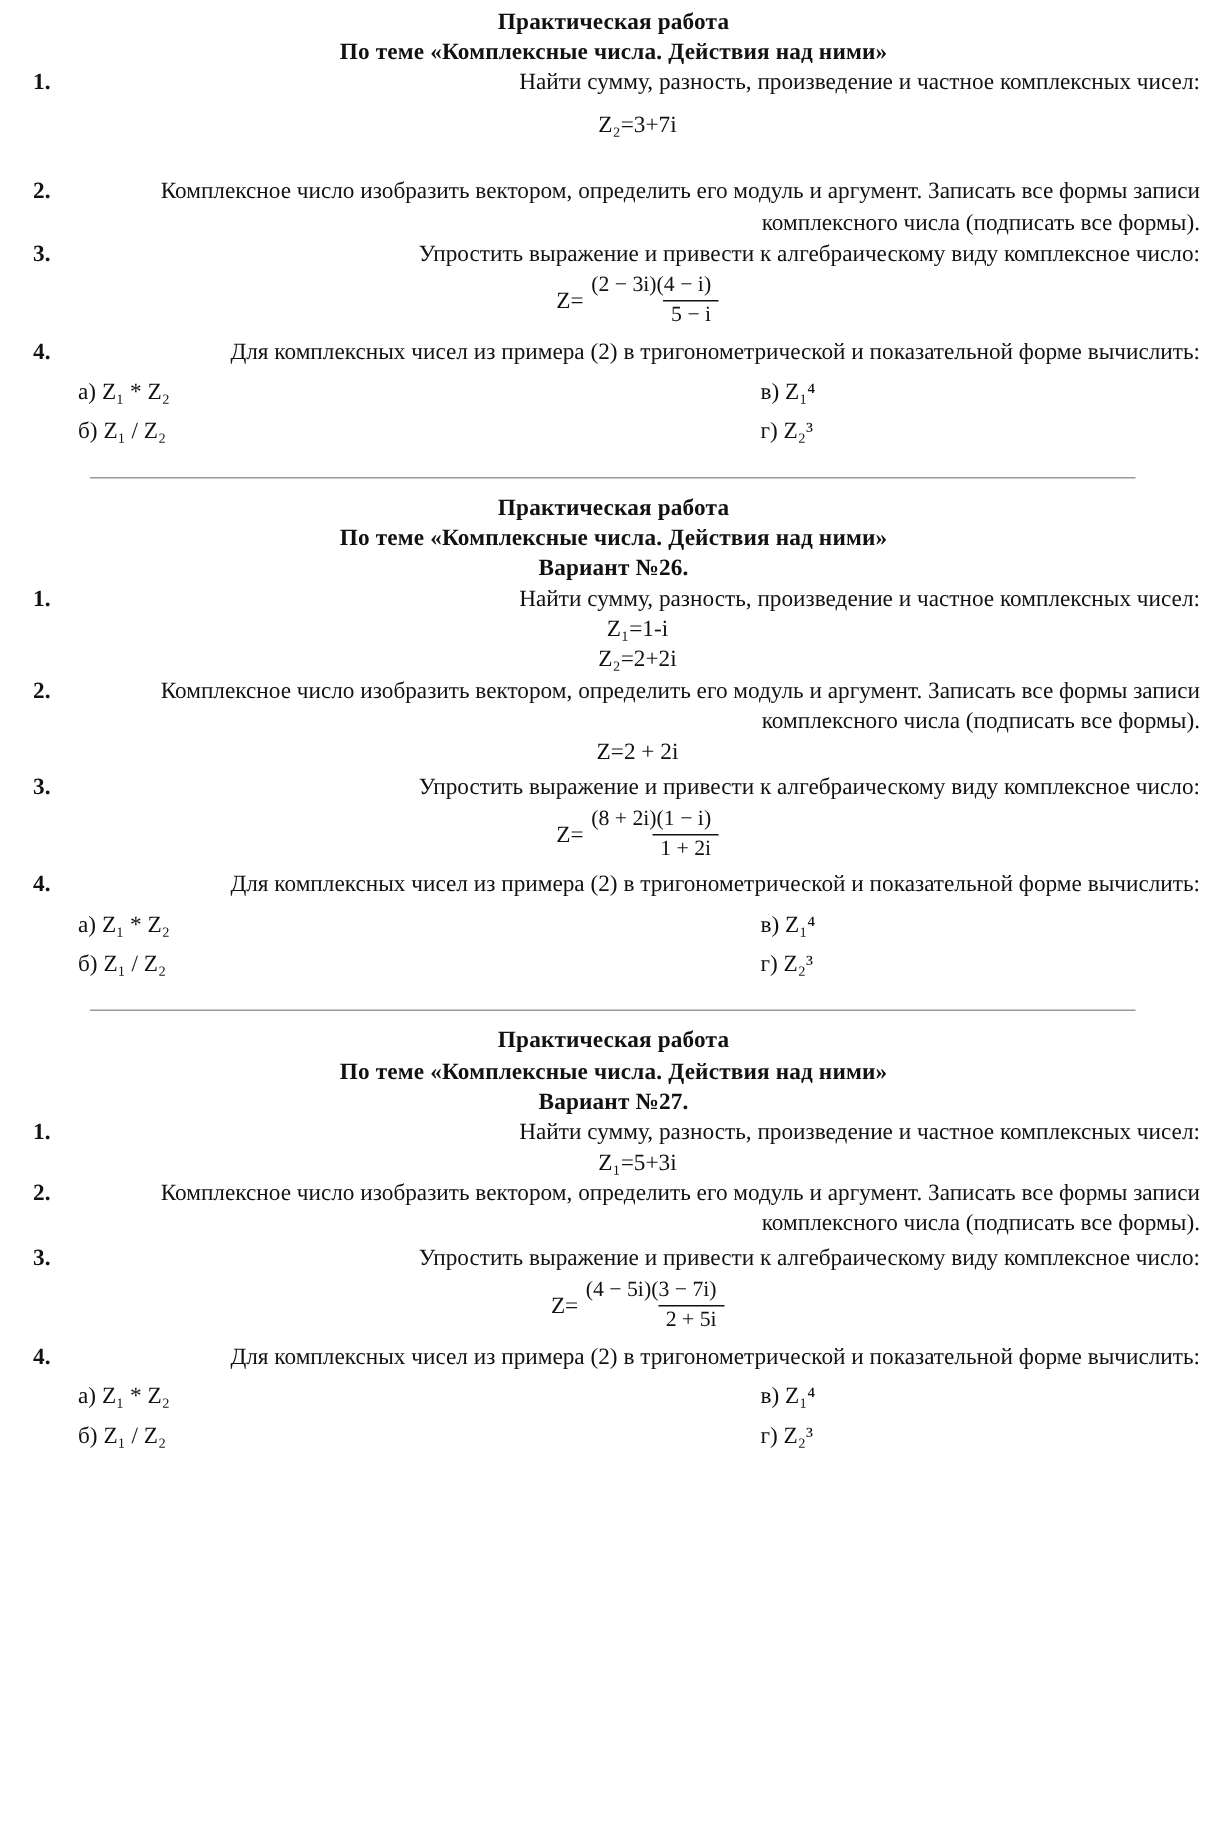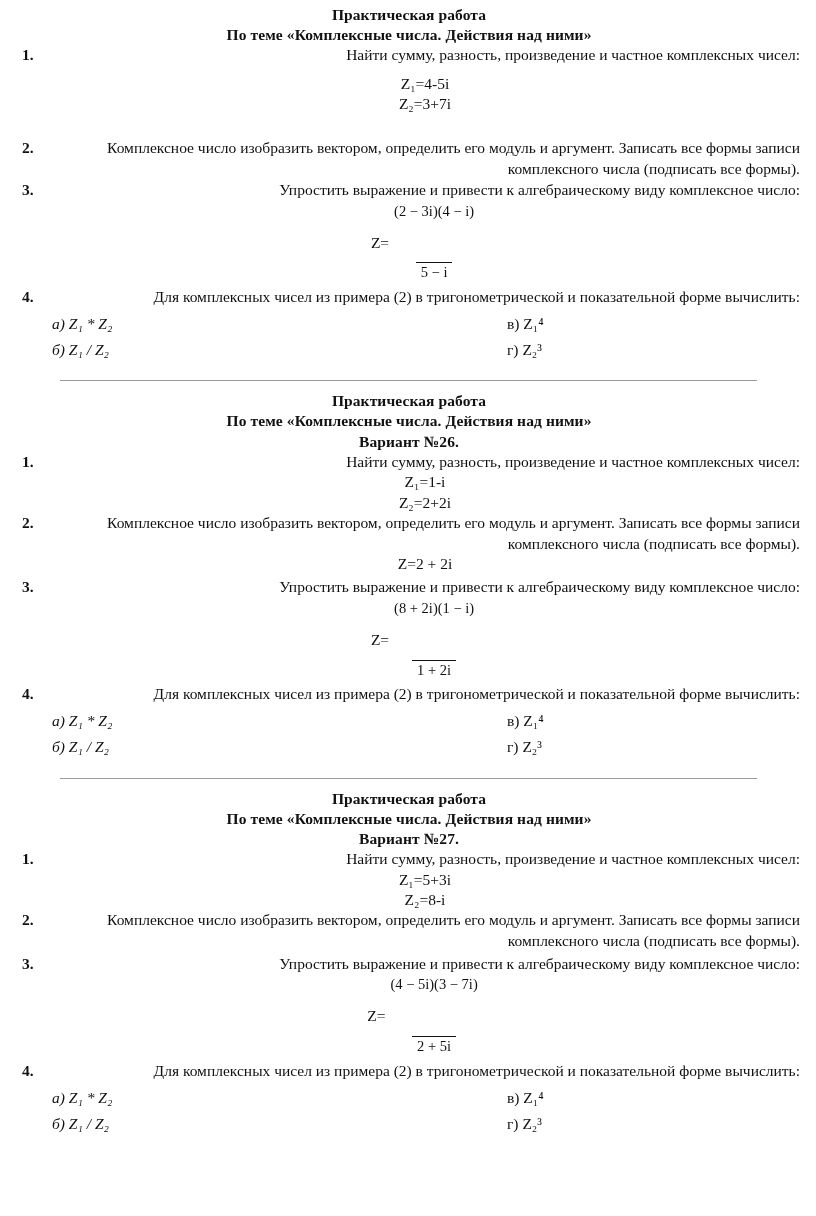--- a/index.html
+++ b/index.html
@@ -85,44 +85,43 @@
     margin-top: 2px;
   }
   .frac-lead {
     font-size: 15.5px;
     align-self: center;
     padding-top: 2px;
   }
   .frac {
     display: inline-flex;
     flex-direction: column;
-    align-items: center;
+    align-items: flex-end;
     vertical-align: middle;
     font-size: 14.5px;
     line-height: 1.16;
-    gap: 42px;
   }
   .frac .num {
     padding: 0 5px 1px 5px;
     white-space: nowrap;
   }
   .frac .den {
     border-top: 1px solid #111;
     padding: 1px 5px 0 5px;
     white-space: nowrap;
   }
 
   
   .abrow {
     display: flex;
     padding-left: 34px;
     line-height: 1.30;
     margin-top: 6px;
   }
-  .abrow .left  { width: 455px; flex: 0 0 455px; font-size: 15.5px; font-style: italic; }
+  .abrow .left  { width: 455px; flex: 0 0 455px; font-size: 15.5px; }
   .abrow .right { font-size: 15.5px; }
 
   hr.sep {
     border: none;
     border-top: 1px solid #9a9a9a;
     margin: 0 auto;
     width: 697px;
     height: 0;
   }
   .sep-wrap { padding: 0; }
@@ -141,21 +140,20 @@
   <section class="variant v1">
     <div class="title-block">
       <span class="title-line">Практическая работа</span>
       <span class="title-line">По теме «Комплексные числа. Действия над ними»</span>
     </div>
 
     <ol class="tasks">
       <li>
         <span class="task-text">Найти сумму, разность, произведение и частное комплексных чисел:</span>
         <div class="sp8"></div>
-        <span class="centered-line tight">Z₁=4-5i</span>
         <span class="centered-line tight">Z₂=3+7i</span>
       </li>
       <div class="sp24"></div>
       <li>
         <span class="task-text">Комплексное число изобразить вектором, определить его модуль и аргумент. Записать все формы записи комплексного числа (подписать все формы).</span>
       </li>
       <li>
         <span class="task-text">Упростить выражение и привести к алгебраическому виду комплексное число:</span>
         <div class="frac-row">
           <span class="frac-lead">Z=</span>
@@ -241,21 +239,20 @@
     <div class="title-block">
       <span class="title-line">Практическая работа</span>
       <span class="title-line">По теме «Комплексные числа. Действия над ними»</span>
       <span class="title-line">Вариант №27.</span>
     </div>
 
     <ol class="tasks">
       <li>
         <span class="task-text">Найти сумму, разность, произведение и частное комплексных чисел:</span>
         <span class="centered-line tight">Z₁=5+3i</span>
-        <span class="centered-line tight">Z₂=8-i</span>
       </li>
       <li>
         <span class="task-text">Комплексное число изобразить вектором, определить его модуль и аргумент. Записать все формы записи комплексного числа (подписать все формы).</span>
       </li>
       <div class="sp2"></div>
       <li>
         <span class="task-text">Упростить выражение и привести к алгебраическому виду комплексное число:</span>
         <div class="frac-row">
           <span class="frac-lead">Z=</span>
           <span class="frac">

